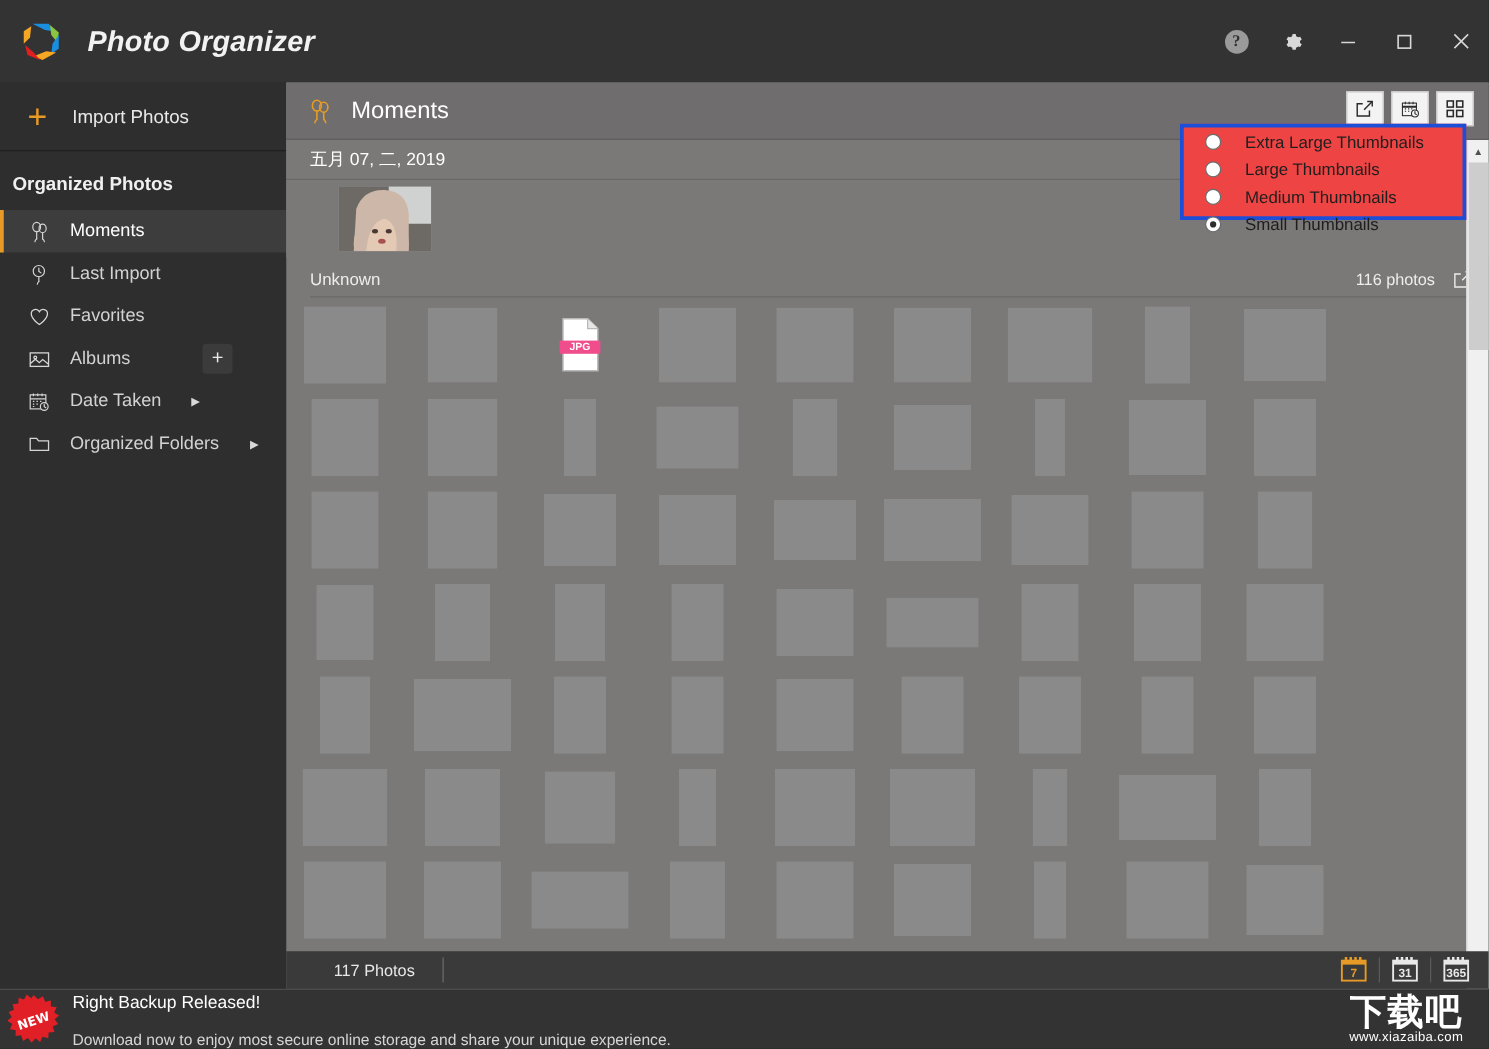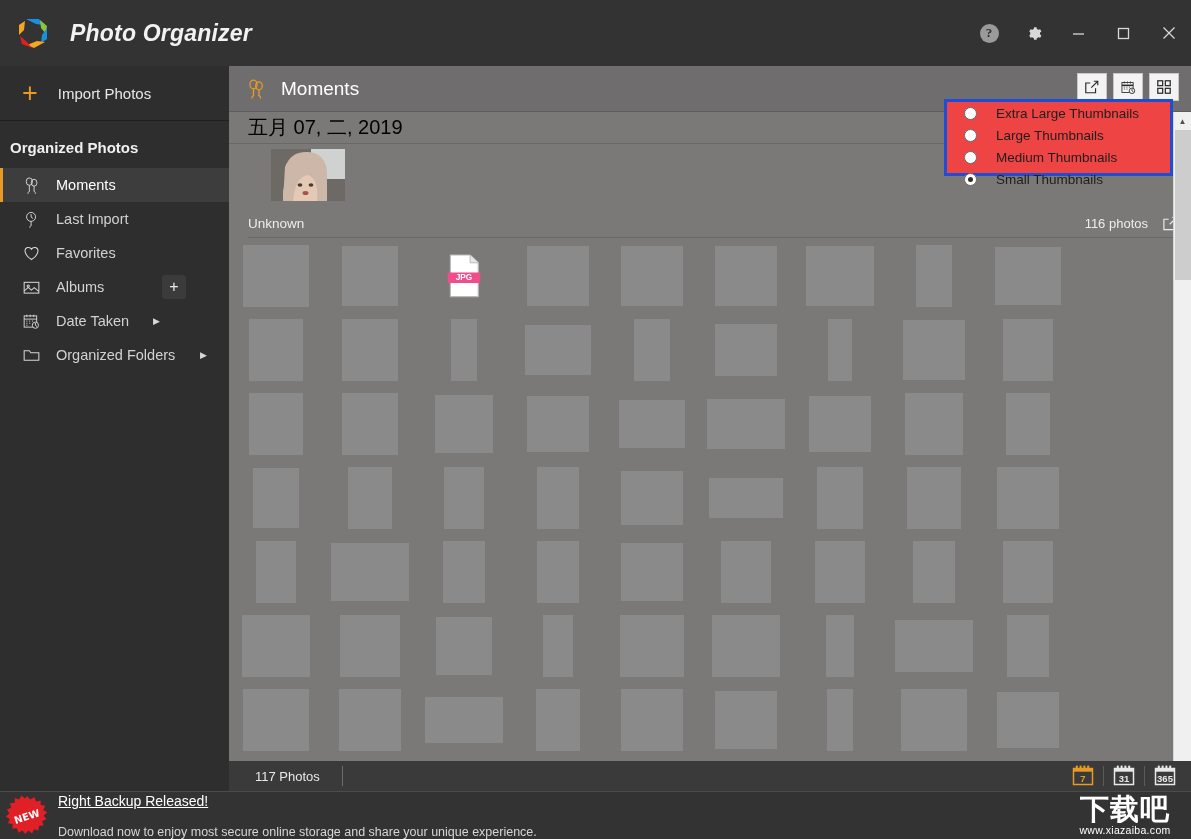--- a/index.html
+++ b/index.html
@@ -85,21 +85,21 @@
     width: 30px; height: 28px; background: #f3f3f3; border: 1px solid #c8c8c8;
     display: flex; align-items: center; justify-content: center; cursor: pointer; color: #2a2a2a;
   }
 
   
   .date-band {
     height: 32px; display: flex; align-items: center;
     background: #7b7878; border-bottom: 1px solid #6a6767;
     padding-left: 19px;
   }
-  .date-text { font-size: 20px; color: #000000; }
+  .date-text { font-size: 14px; color: #ffffff; }
 
   .moment-strip { height: 62px; padding: 5px 0 0 42px; display: flex; gap: 8px; background: #7b7878; }
   .strip-thumb { width: 74px; height: 52px; background: #8a8a8a; overflow: hidden; }
 
   
   .group-head {
     height: 28px; margin: 4px 12px 0 19px;
     display: flex; align-items: center; justify-content: space-between;
     border-bottom: 1px solid #6a6767;
   }
@@ -153,37 +153,37 @@
     content: ""; position: absolute; left: 3px; top: 3px; width: 5px; height: 5px;
     border-radius: 50%; background: #2d2d2d;
   }
   .menu-label { margin-left: 19px; font-size: 13.5px; color: #1e1e1e; }
 
   
   .statusbar {
     position: absolute; left: 229px; top: 761px; width: 962px; height: 30px;
     background: #3a3a3a; display: flex; align-items: center;
   }
-  .status-text { margin-left: 26px; font-size: 13px; color: #e8e8e8; }
+  .status-text { margin-left: 38px; font-size: 13px; color: #e8e8e8; }
   .status-div { margin-left: 22px; width: 1px; height: 20px; background: #6a6a6a; }
   .cal-group { position: absolute; right: 6px; display: flex; align-items: center; }
   .cal-btn {
     width: 40px; height: 30px; display: flex; align-items: center; justify-content: center; cursor: pointer;
   }
   .cal-sep { width: 1px; height: 20px; background: #5a5a5a; }
 
   
   .banner {
     position: absolute; left: 0; top: 791px; width: 1191px; height: 48px;
     background: #333333; border-top: 1px solid #4b4b4b;
     display: flex; align-items: center; overflow: hidden;
   }
   .new-badge { margin-left: 6px; width: 42px; height: 42px; position: relative; flex: 0 0 auto; }
   .banner-text { margin-left: 10px; }
-  .banner-title { font-size: 14px; color: #ffffff; text-decoration: underline; }
+  .banner-title { font-size: 14px; color: #ffffff; }
   .banner-sub { font-size: 12.5px; color: #d5d5d5; margin-top: 16px; }
   .watermark {
     position: absolute; right: 2px; top: 0; width: 128px; height: 48px;
     display: flex; flex-direction: column; align-items: center; justify-content: center;
   }
   .wm-cn { font-size: 29px; font-weight: bold; color: #ffffff; line-height: .95; letter-spacing: 1px; font-family: "DejaVu Sans", sans-serif; }
   .wm-url { font-size: 10.5px; color: #ffffff; letter-spacing: .3px; }
 
   
   .sb-bottom { position: absolute; left: 0; top: 761px; width: 229px; height: 30px; background: #2e2e2e; }

